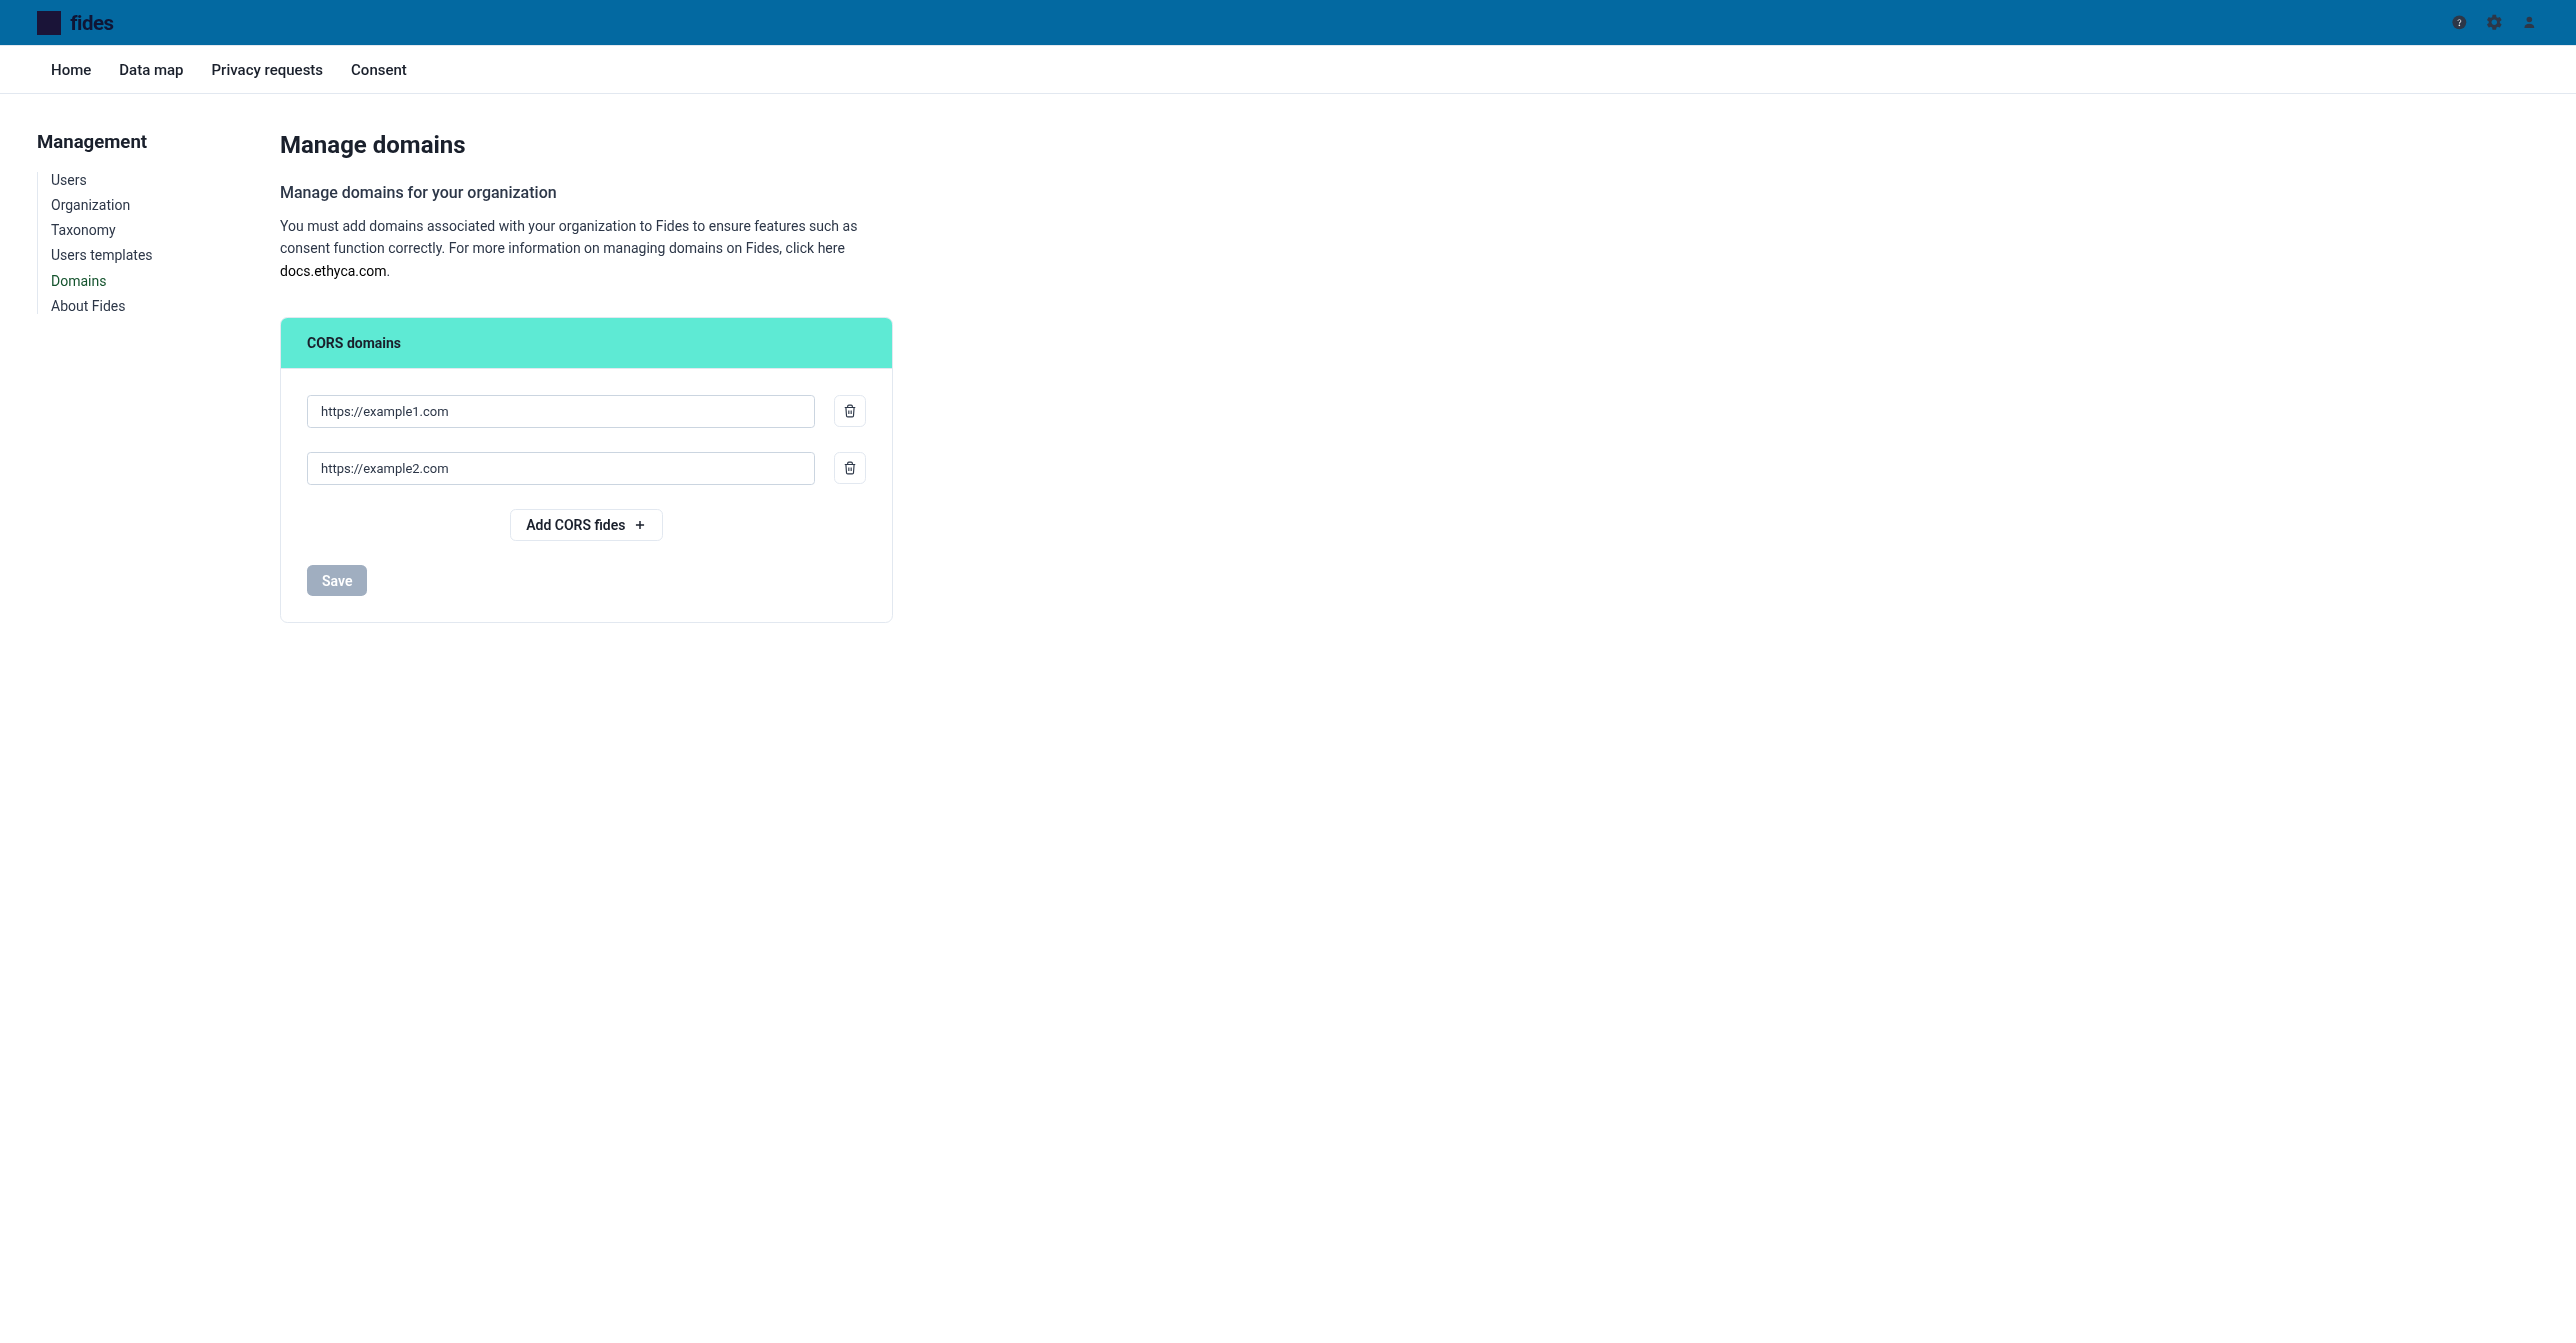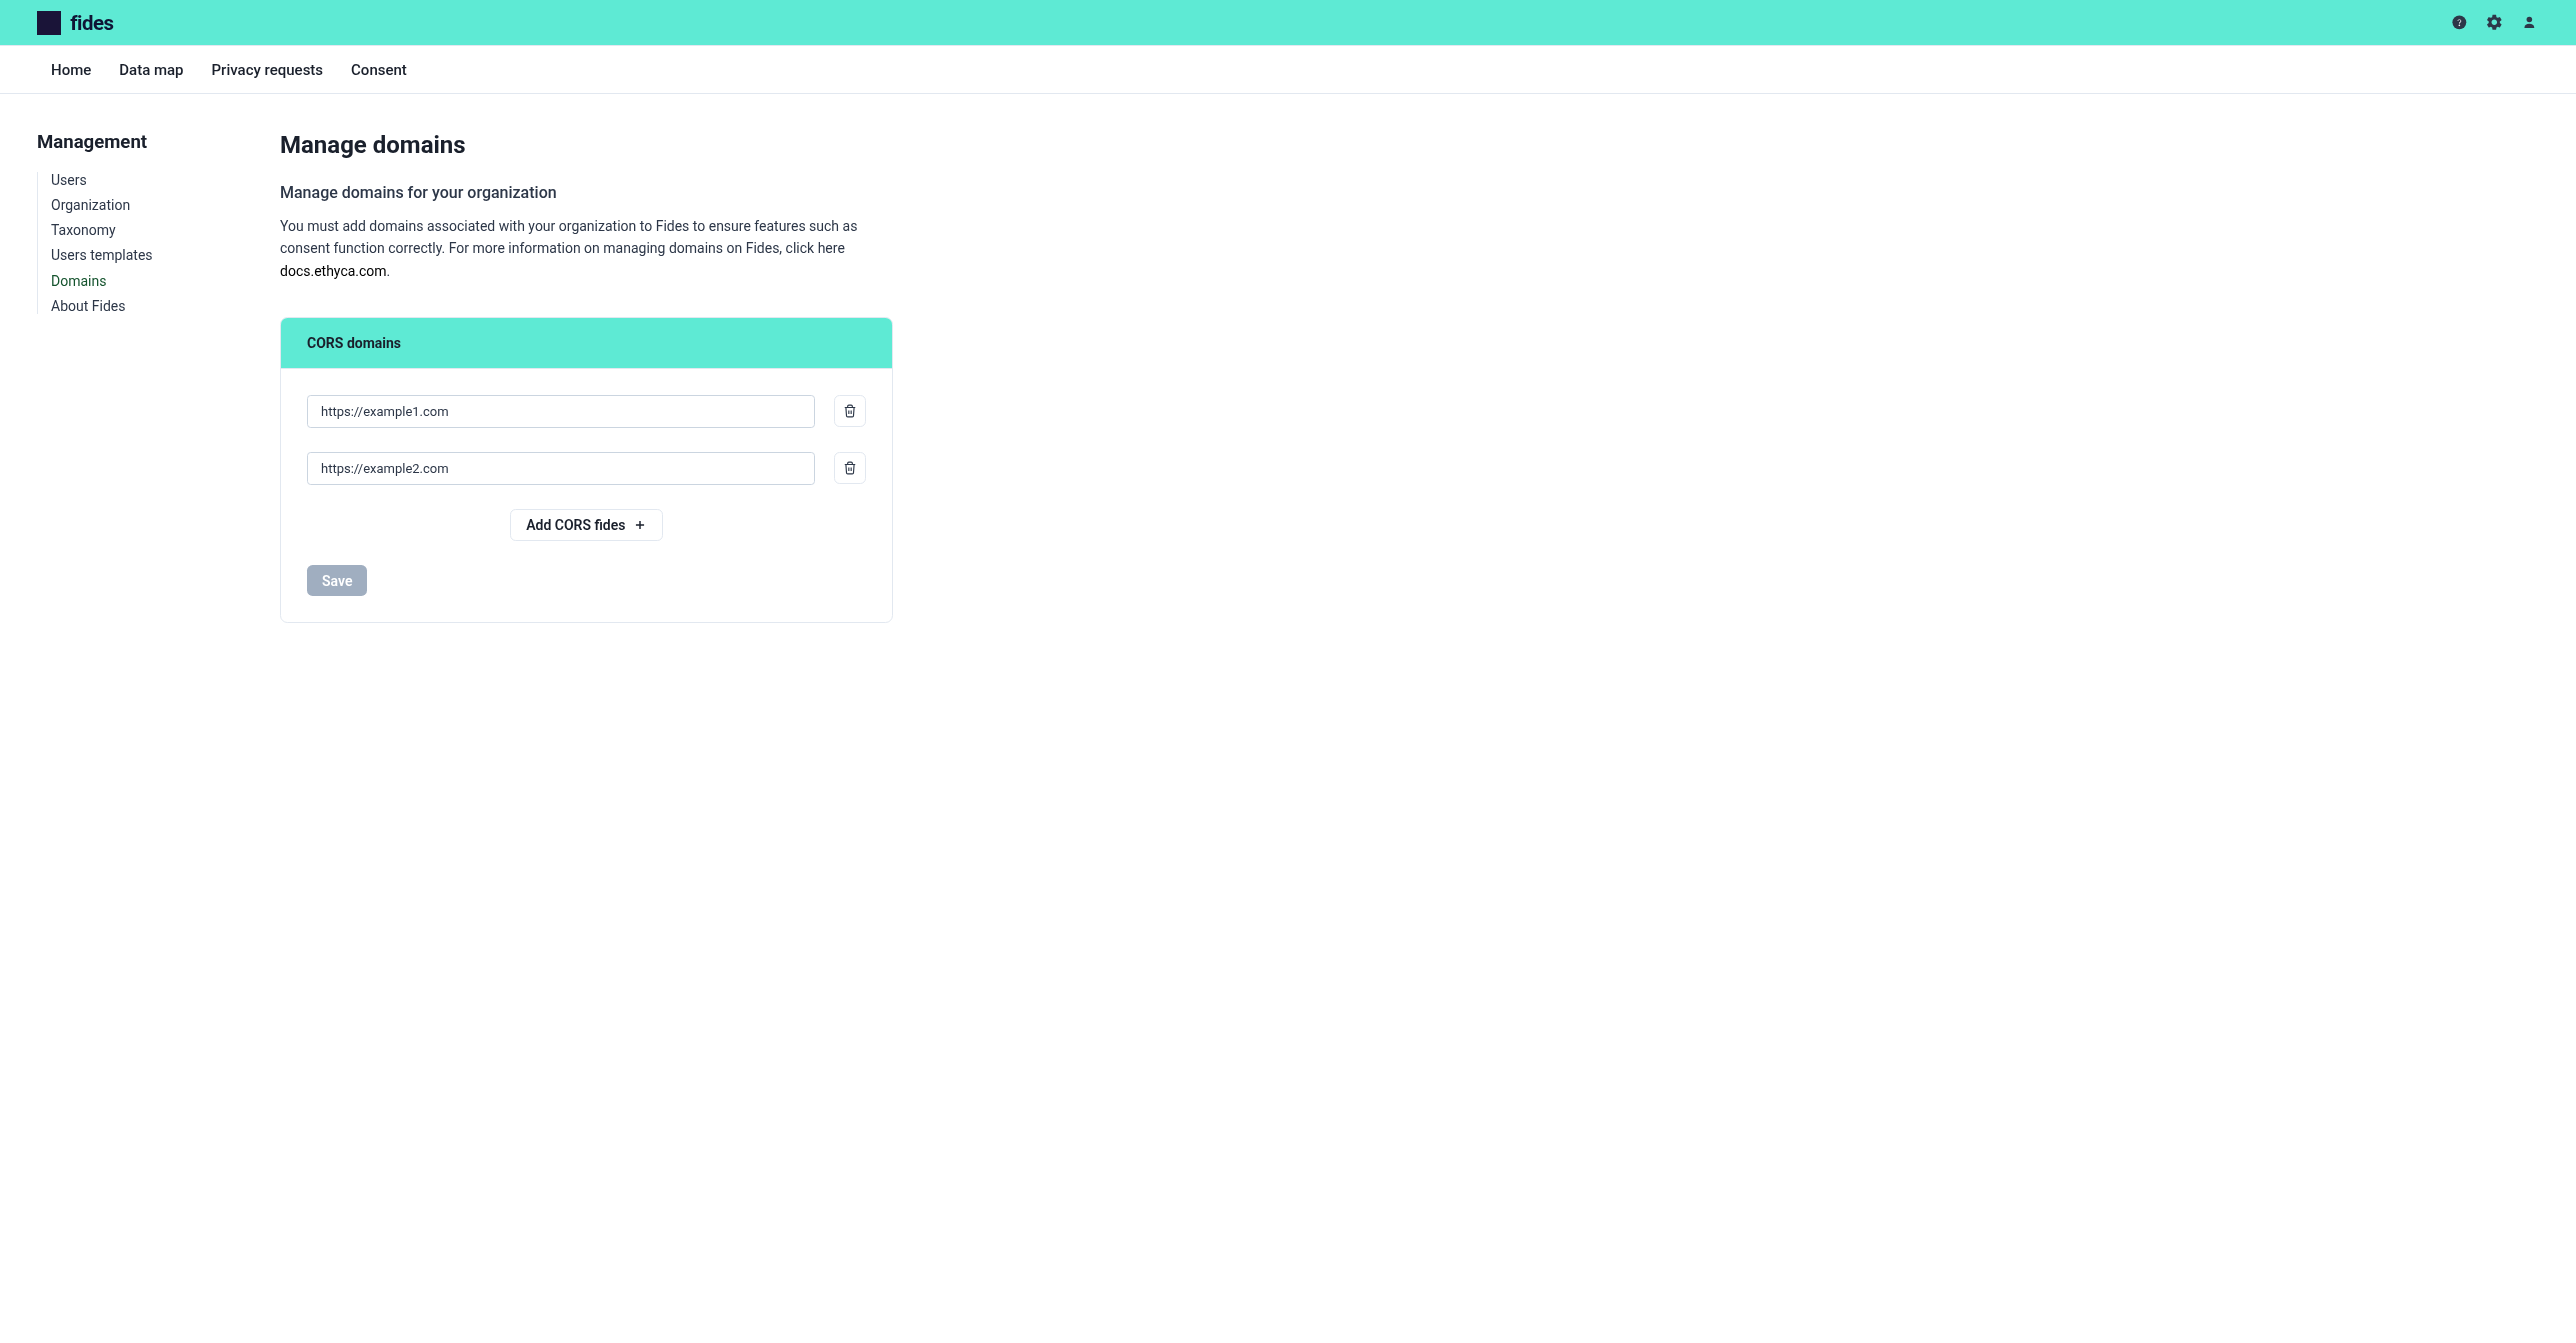--- a/index.html
+++ b/index.html
@@ -6,21 +6,21 @@
       box-sizing: border-box;
       margin: 0;
       padding: 0;
     }
     body {
       font-family: -apple-system, BlinkMacSystemFont, "Segoe UI", Roboto, "Helvetica Neue", Arial, sans-serif;
       background: #ffffff;
       color: #1a202c;
     }
     .top-header {
-      background: #5eead4;
+      background: #0369a1;
       height: 46px;
       display: flex;
       align-items: center;
       justify-content: space-between;
       padding: 0 37px 0 37px;
       border-bottom: 0.9px solid #e2e8f0;
     }
     .logo-container {
       display: flex;
       align-items: center;

